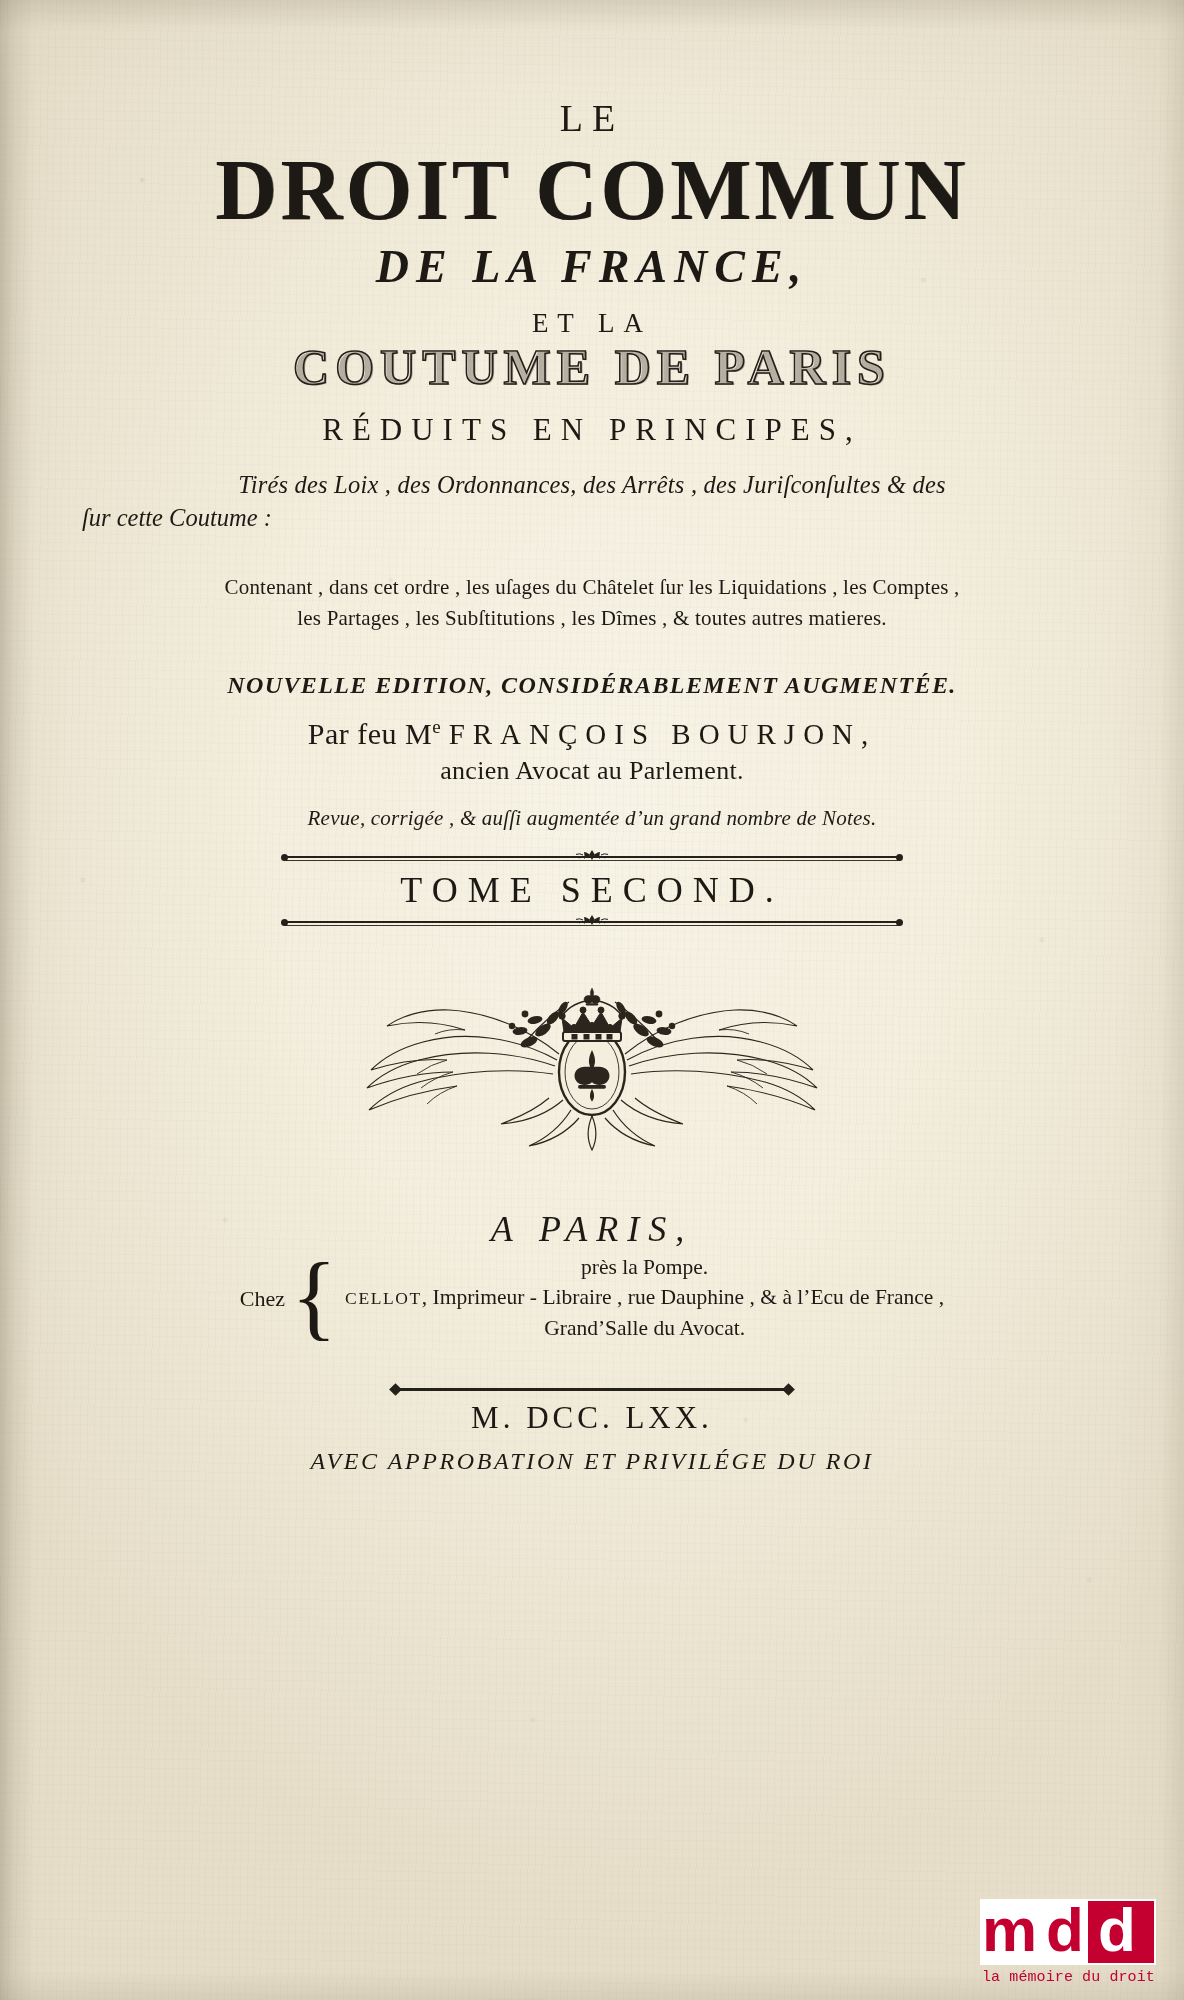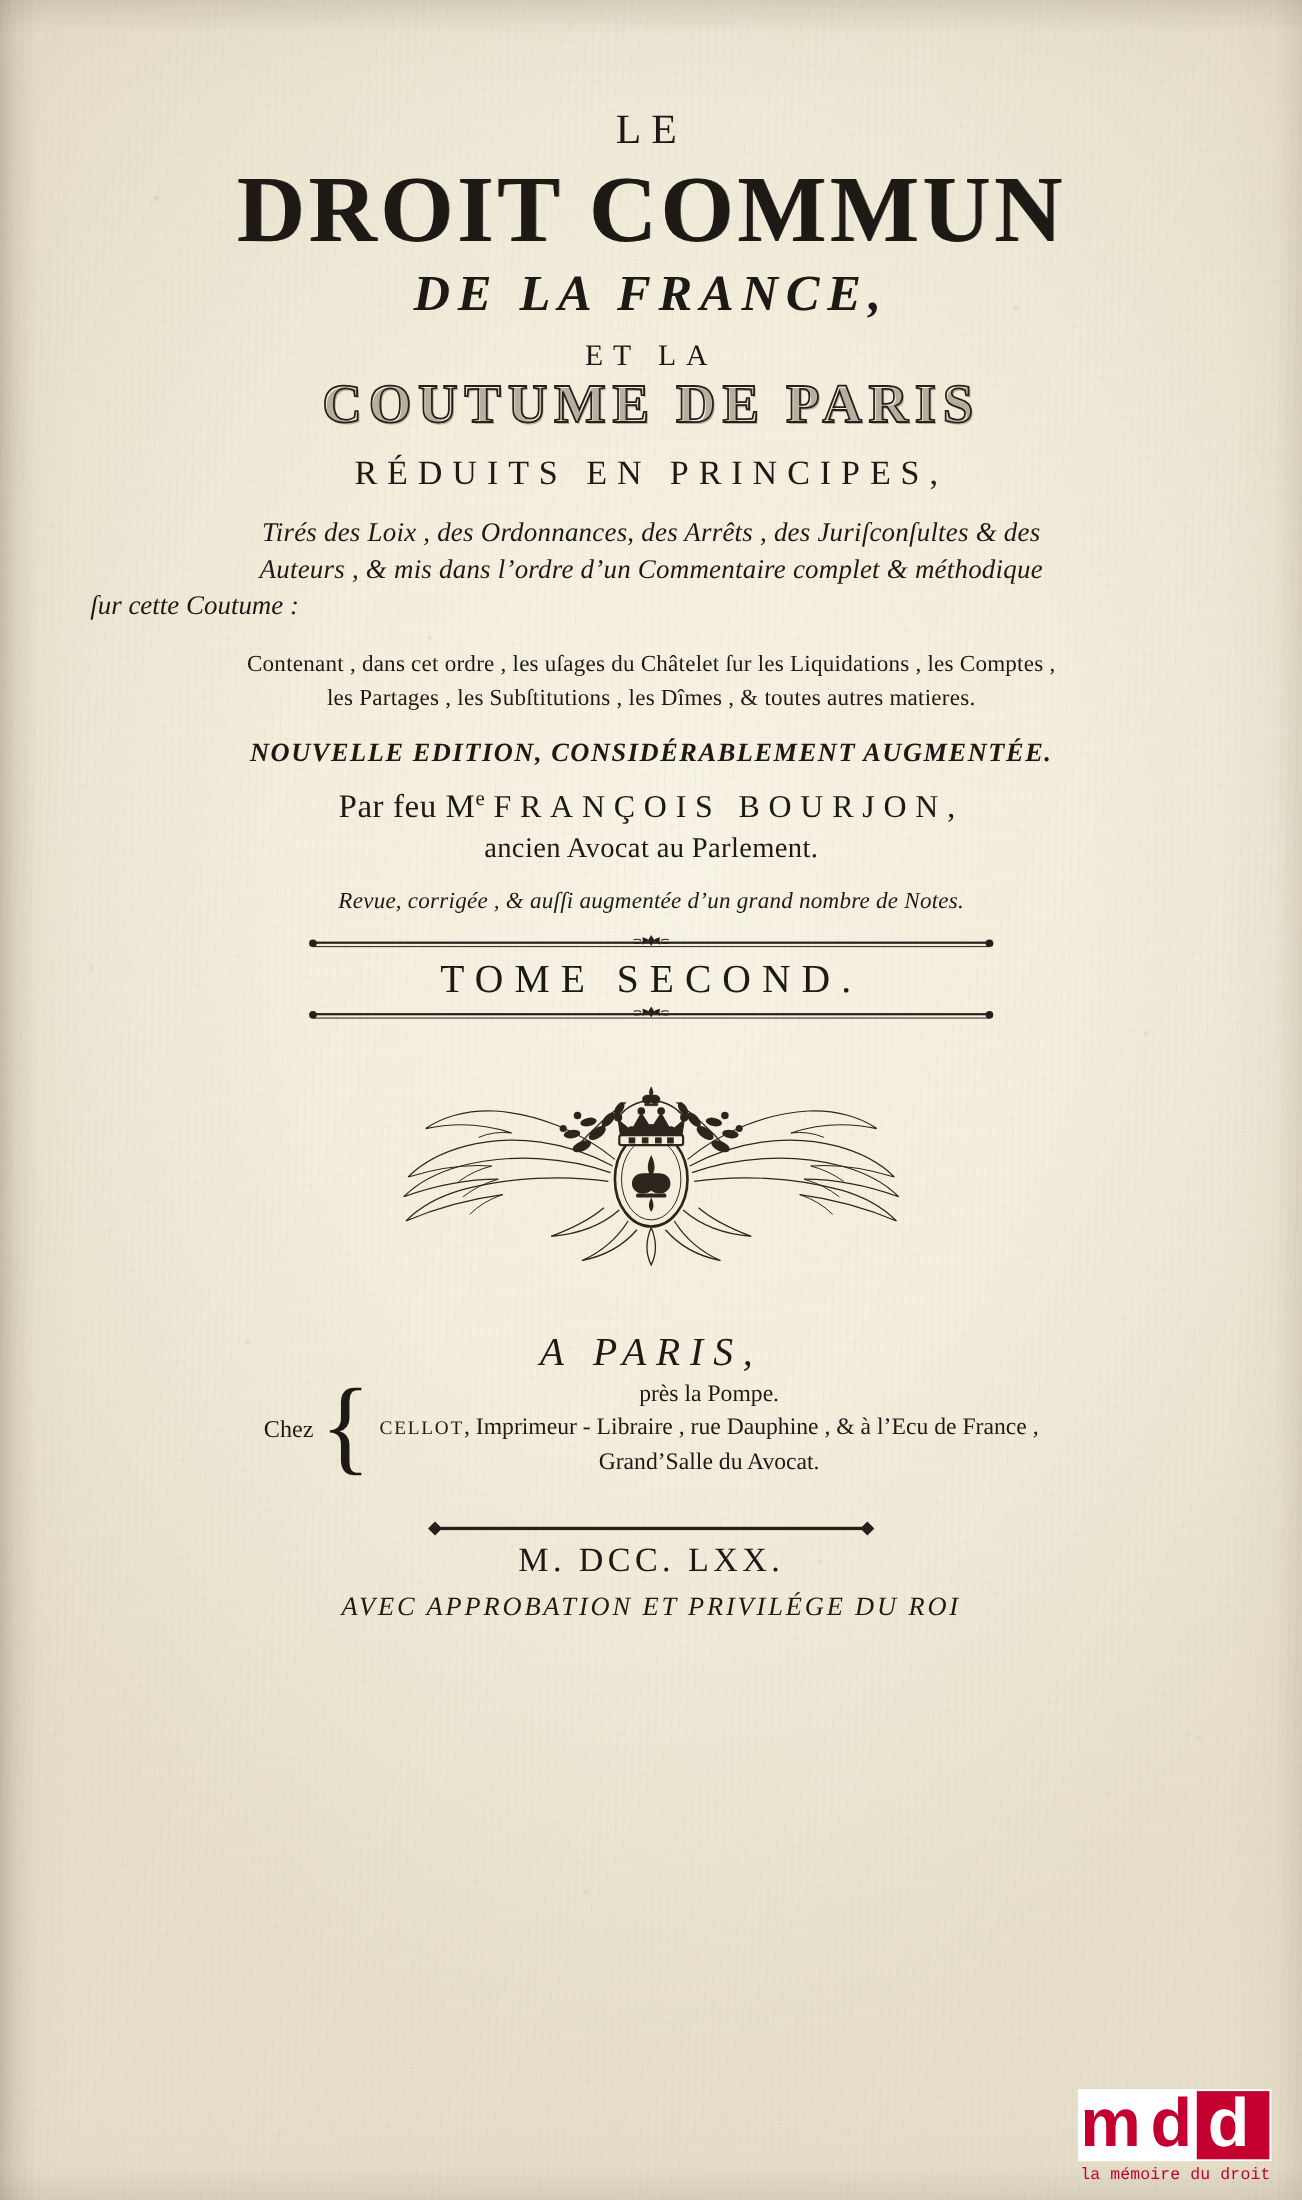--- a/index.html
+++ b/index.html
@@ -107,21 +107,21 @@
   .p-tires {
     position: absolute; left: 80px; right: 80px; top: 468px;
     font-size: 24.5px; font-style: italic; line-height: 33px;
     text-align: left;
   }
   .p-tires .l1 { text-align: center; letter-spacing: .2px; }
   .p-tires .l2 { text-align: center; letter-spacing: .2px; }
   .p-tires .l3 { text-align: left; padding-left: 2px; }
   
   .p-contenant {
-    position: absolute; left: 70px; right: 70px; top: 588px;
+    position: absolute; left: 70px; right: 70px; top: 572px;
     font-size: 21px; line-height: 31px; text-align: center;
     letter-spacing: .2px;
   }
   
   .t-nouvelle {
     position: absolute; left: 0; right: 0; top: 672px;
     font-size: 24px; font-style: italic; font-weight: 700;
     letter-spacing: 1.4px;
   }
   
@@ -258,21 +258,20 @@
 
     <div class="ln t-le">LE</div>
     <div class="ln t-main">DROIT COMMUN</div>
     <div class="ln t-france">DE LA FRANCE,</div>
     <div class="ln t-coutume">COUTUME DE PARIS</div>
     <div class="ln t-etla">ET LA</div>
     <div class="ln t-reduits">RÉDUITS EN PRINCIPES,</div>
 
     <div class="p-tires">
       <div class="l1">Tirés des Loix , des Ordonnances, des Arrêts , des Juriſconſultes &amp; des</div>
-      <div class="l2">Auteurs , &amp; mis dans l’ordre d’un Commentaire complet &amp; méthodique</div>
       <div class="l3">ſur cette Coutume :</div>
     </div>
 
     <div class="p-contenant">
       <div>Contenant , dans cet ordre , les uſages du Châtelet ſur les Liquidations , les Comptes ,</div>
       <div>les Partages , les Subſtitutions , les Dîmes , &amp; toutes autres matieres.</div>
     </div>
 
     <div class="ln t-nouvelle">NOUVELLE EDITION, CONSIDÉRABLEMENT AUGMENTÉE.</div>
 

